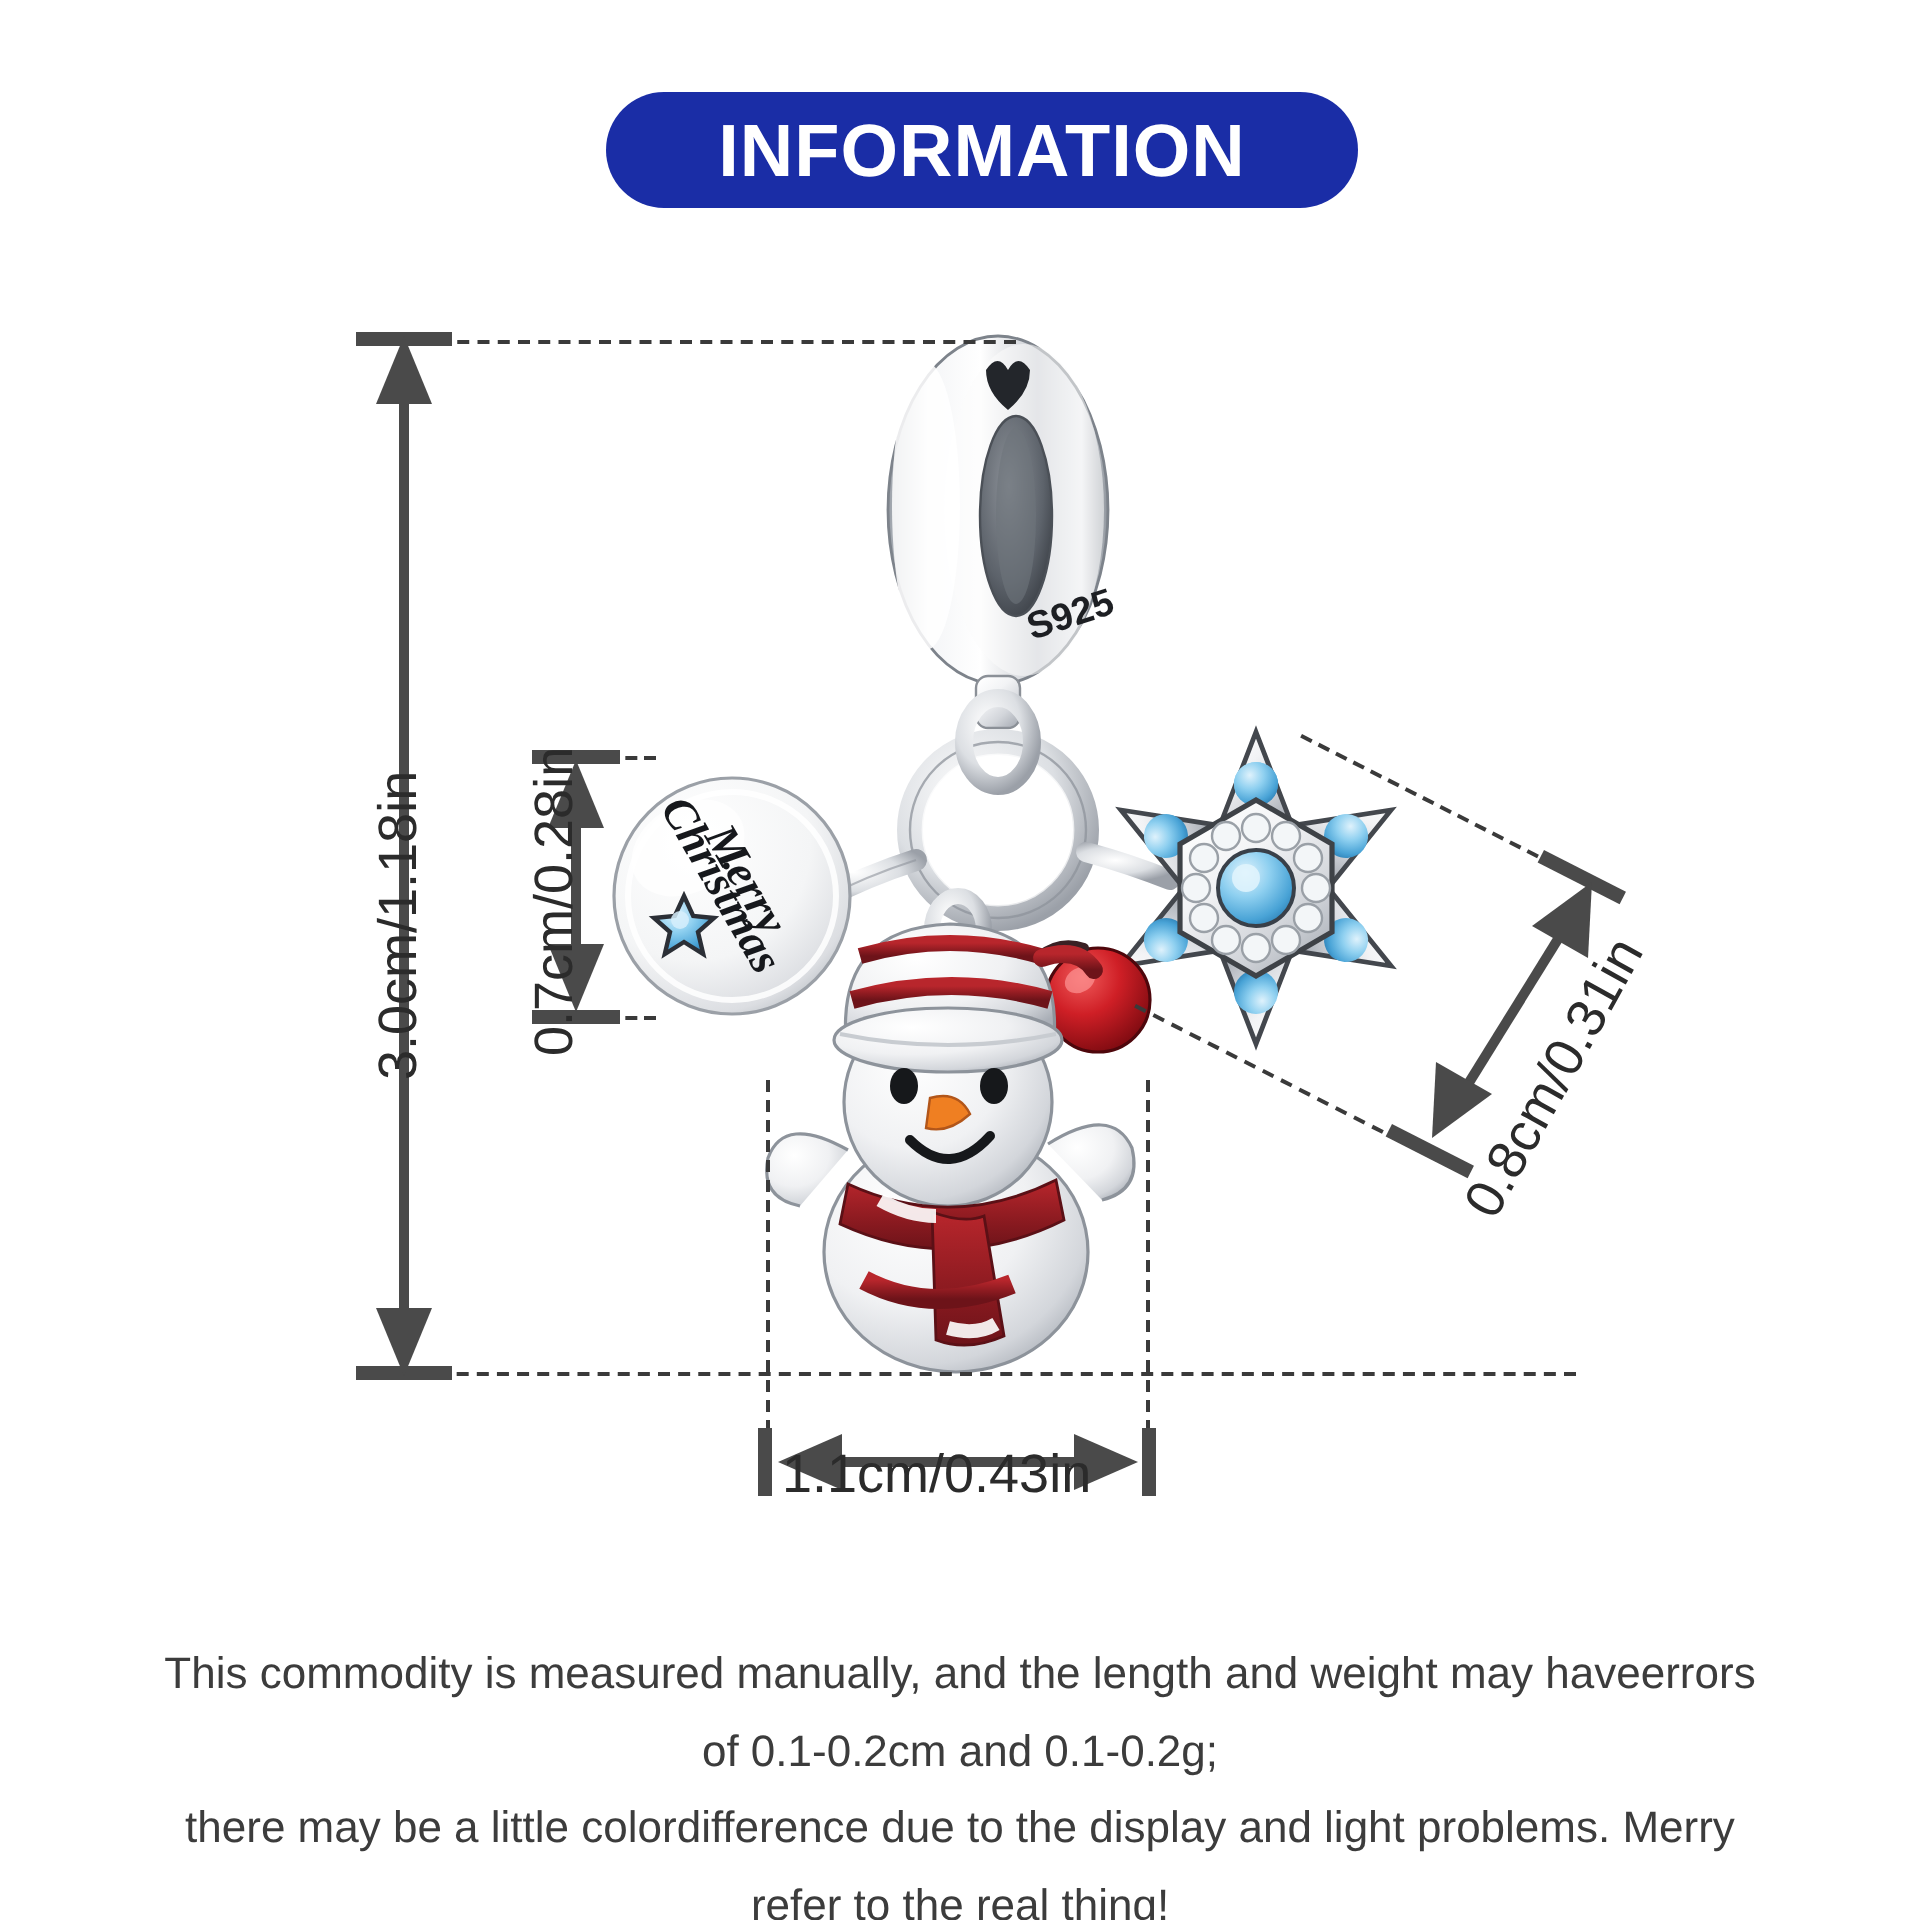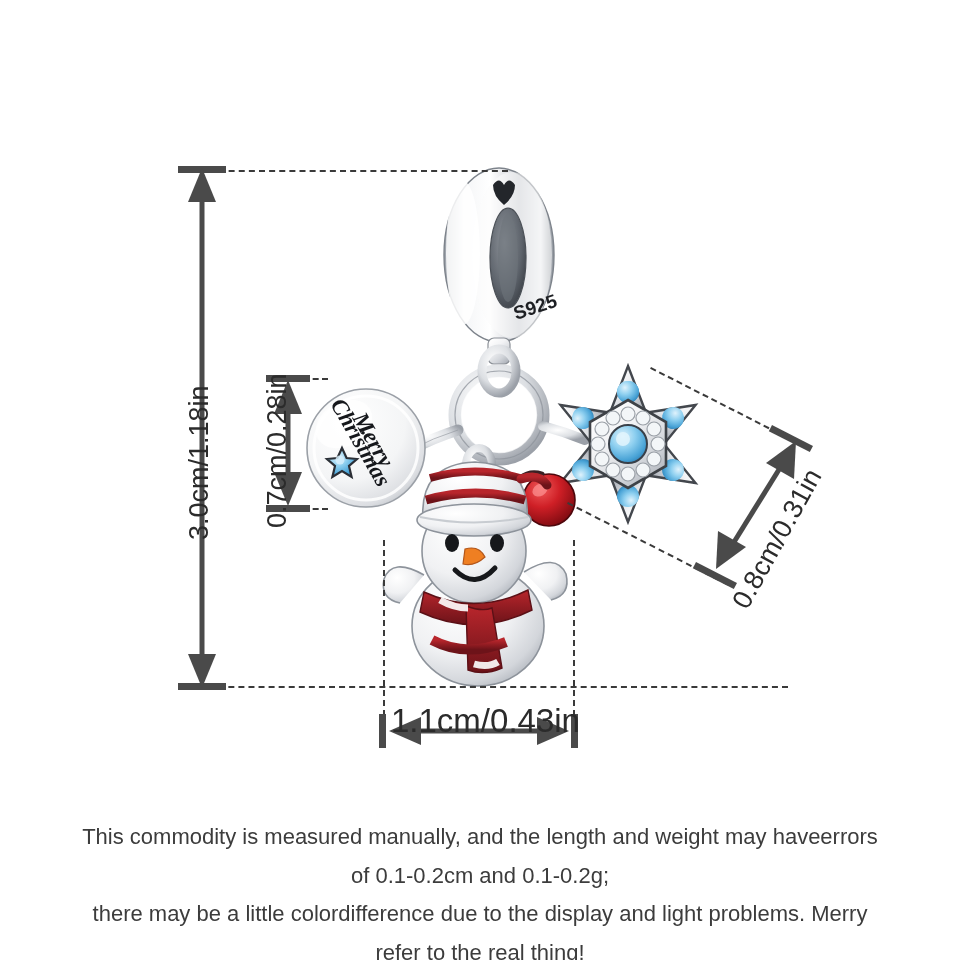--- a/index.html
+++ b/index.html
@@ -99,20 +99,23 @@
     width: 960px;
     height: 960px;
     pointer-events: none;
   }
 </style>
 </head>
 <body>
 
 <div id="page">
 
+  <div id="header-pill">
+    <span id="header-title">INFORMATION</span>
+  </div>
 
   <svg id="product" viewBox="0 0 960 960">
     <defs>
       <linearGradient id="gSilverV" x1="0" y1="0" x2="1" y2="0">
         <stop offset="0%" stop-color="#9aa0a8"></stop>
         <stop offset="18%" stop-color="#f4f5f7"></stop>
         <stop offset="42%" stop-color="#ffffff"></stop>
         <stop offset="68%" stop-color="#c9ccd2"></stop>
         <stop offset="88%" stop-color="#eceef1"></stop>
         <stop offset="100%" stop-color="#8e949c"></stop>
@@ -340,20 +343,20 @@
   <div class="dashline-v" style="left:573px; top:540px; height:186px;"></div>
 
   <svg style="position:absolute; left:375px; top:712px; width:208px; height:40px;">
     <rect x="4" y="2" width="7" height="34" fill="#4a4a4a"></rect>
     <rect x="196" y="2" width="7" height="34" fill="#4a4a4a"></rect>
     <line x1="24" y1="19" x2="184" y2="19" stroke="#4a4a4a" stroke-width="5"></line>
     <polygon points="14,19 46,5 46,33" fill="#4a4a4a"></polygon>
     <polygon points="194,19 162,5 162,33" fill="#4a4a4a"></polygon>
   </svg>
 
-  <div class="dim-label" style="left:391px; top:704px; font-size:33px;">1.1cm/0.43in</div>
+  <div class="dim-label" style="left:391px; top:724px; font-size:27px;">1.1cm/0.43in</div>
 
   <div id="disclaimer">
     <div>This commodity is measured manually, and the length and weight may haveerrors of 0.1-0.2cm and 0.1-0.2g;</div>
     <div>there may be a little colordifference due to the display and light problems. Merry refer to the real thing!</div>
   </div>
 
 </div>
 
 </body></html>

